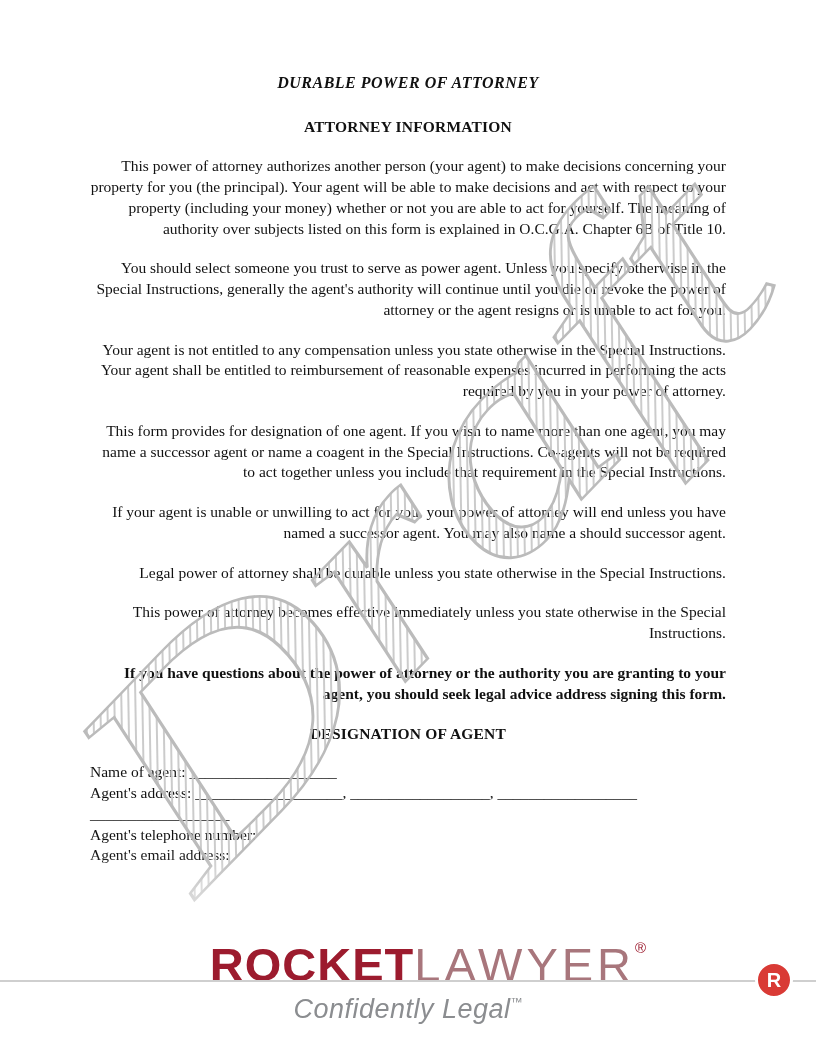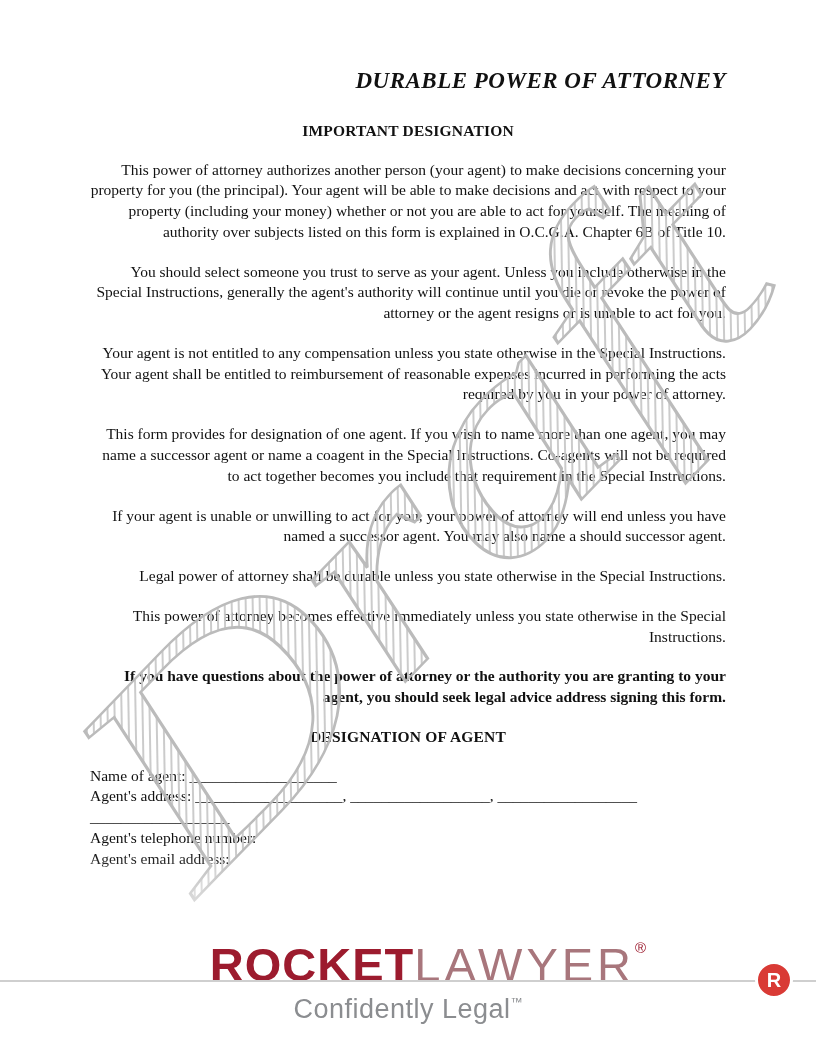--- a/index.html
+++ b/index.html
@@ -13,25 +13,25 @@
     color:#111111;
   }
   .content {
     position:absolute;
     left:90px; top:66px; width:636px;
     font-size:15.5px;
     line-height:1.34;
     z-index:1;
   }
   .doc-title {
-    margin:0 0 24px 0;
-    text-align:right;
+    margin:6px 0 24px 0;
+    text-align:center;
     font-weight:bold;
     font-style:italic;
-    font-size:23px;
+    font-size:16px;
     letter-spacing:0.5px;
   }
   .section-heading {
     margin:0 0 18px 0;
     text-align:center;
     font-weight:bold;
     font-size:15.5px;
     letter-spacing:0.2px;
   }
   .section-heading.second { margin-top:12px; }
@@ -88,36 +88,37 @@
     font-family:"Liberation Sans", sans-serif;
     font-weight:bold; font-size:20px; color:#ffffff;
   }
   .tagline {
     position:absolute; top:994px; left:0; width:100%;
     text-align:center;
     font-family:"Liberation Sans", sans-serif;
     font-size:27px;
     color:#8b8d90;
     letter-spacing:0.5px;
+    font-style:italic;
   }
   .tagline .tm { font-size:12px; vertical-align:12px; letter-spacing:0; }
 </style>
 </head>
 <body>
 
 <div class="page">
 
   <div class="content">
     <h1 class="doc-title">DURABLE POWER OF ATTORNEY</h1>
-    <h2 class="section-heading">IMPORTANT DESIGNATION</h2>
+    <h2 class="section-heading">ATTORNEY INFORMATION</h2>
 
     <p class="body-para">This power of attorney authorizes another person (your agent) to make decisions concerning your property for you (the principal). Your agent will be able to make decisions and act with respect to your property (including your money) whether or not you are able to act for yourself. The meaning of authority over subjects listed on this form is explained in O.C.G.A. Chapter 6B of Title 10.</p>
-    <p class="body-para">You should select someone you trust to serve as your agent. Unless you include otherwise in the Special Instructions, generally the agent's authority will continue until you die or revoke the power of attorney or the agent resigns or is unable to act for you.</p>
+    <p class="body-para">You should select someone you trust to serve as power agent. Unless you specify otherwise in the Special Instructions, generally the agent's authority will continue until you die or revoke the power of attorney or the agent resigns or is unable to act for you.</p>
     <p class="body-para">Your agent is not entitled to any compensation unless you state otherwise in the Special Instructions. Your agent shall be entitled to reimbursement of reasonable expenses incurred in performing the acts required by you in your power of attorney.</p>
-    <p class="body-para">This form provides for designation of one agent. If you wish to name more than one agent, you may name a successor agent or name a coagent in the Special Instructions. Co-agents will not be required to act together becomes you include that requirement in the Special Instructions.</p>
+    <p class="body-para">This form provides for designation of one agent. If you wish to name more than one agent, you may name a successor agent or name a coagent in the Special Instructions. Co-agents will not be required to act together unless you include that requirement in the Special Instructions.</p>
     <p class="body-para">If your agent is unable or unwilling to act for you, your power of attorney will end unless you have named a successor agent. You may also name a should successor agent.</p>
     <p class="body-para">Legal power of attorney shall be durable unless you state otherwise in the Special Instructions.</p>
     <p class="body-para">This power of attorney becomes effective immediately unless you state otherwise in the Special Instructions.</p>
 
     <p class="body-para bold-para">If you have questions about the power of attorney or the authority you are granting to your agent, you should seek legal advice address signing this form.</p>
 
     <h2 class="section-heading second">DESIGNATION OF AGENT</h2>
 
 
     <p class="field-line">Name of agent: ___________________</p>

